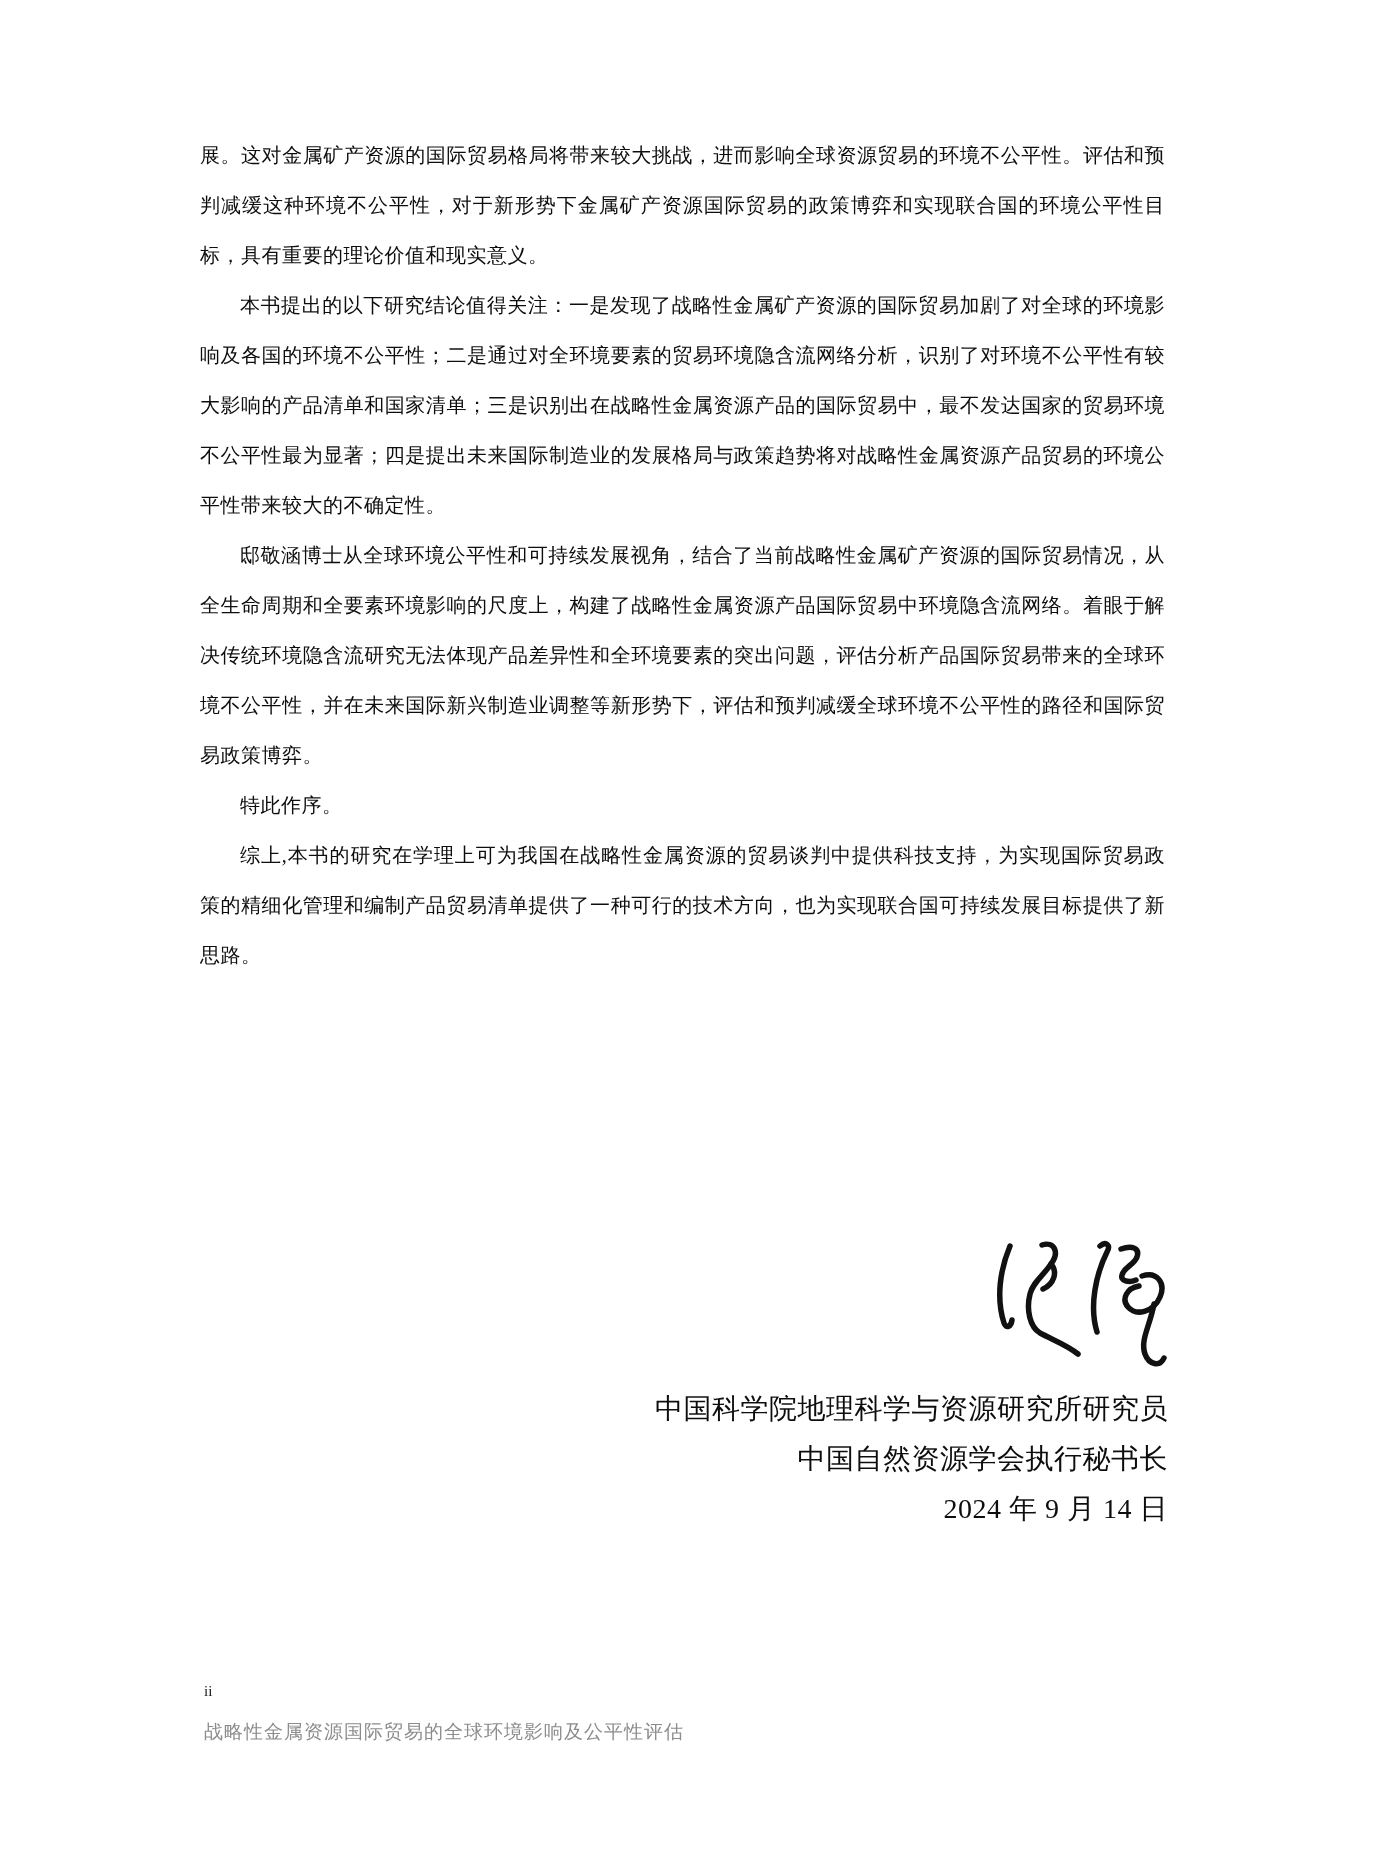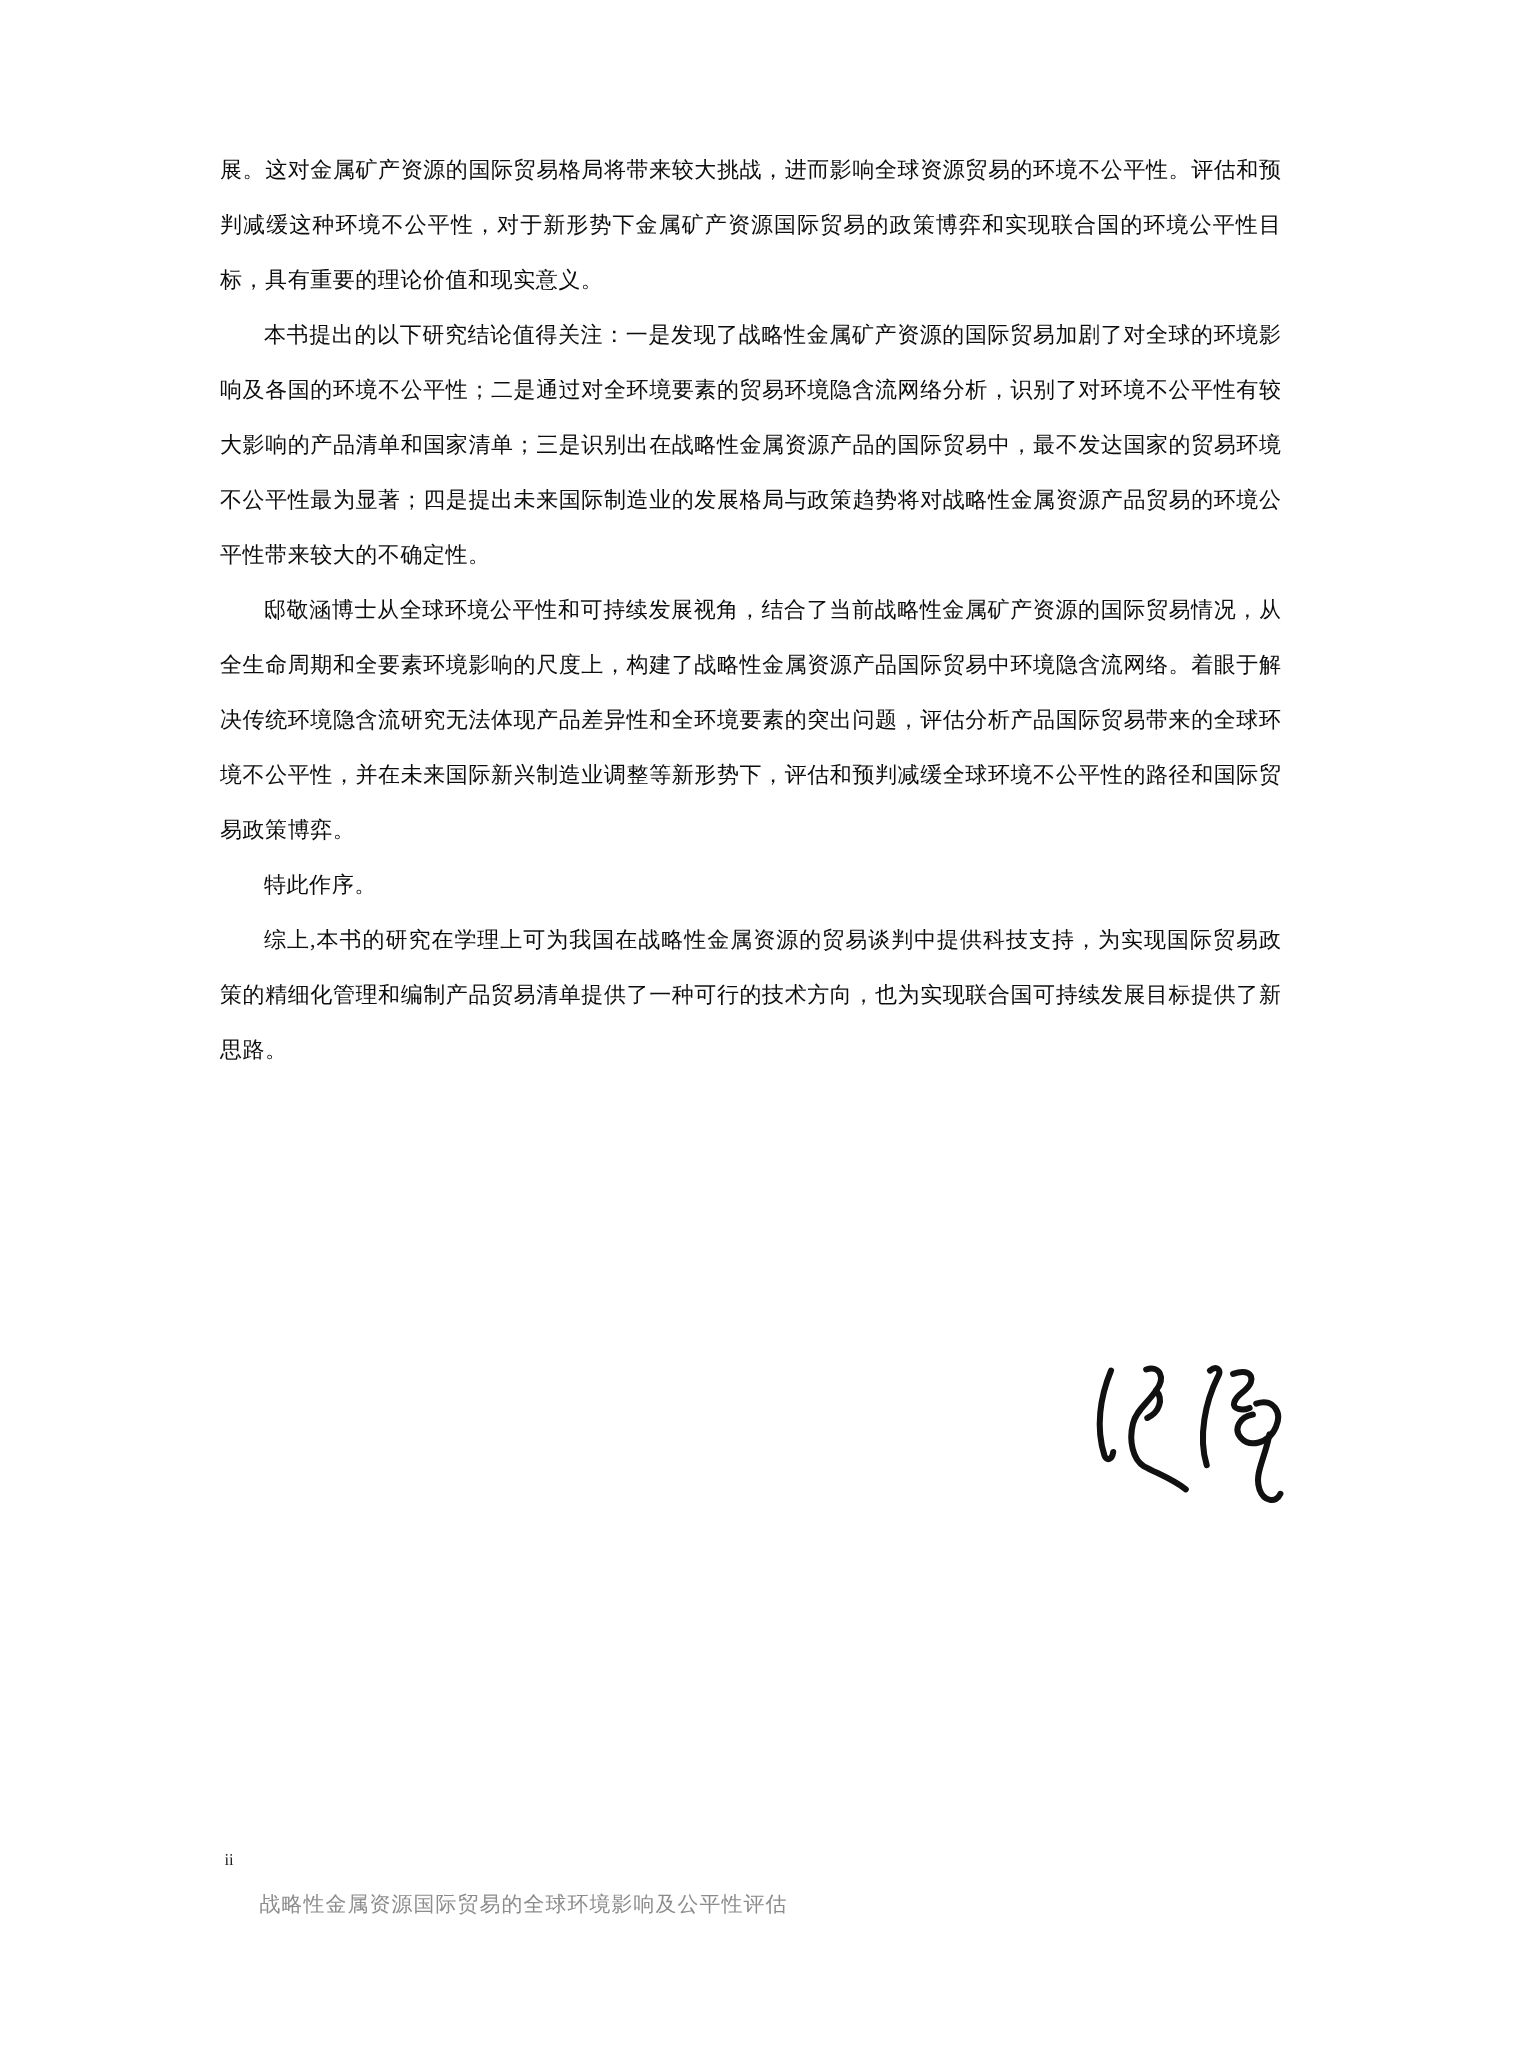--- a/index.html
+++ b/index.html
@@ -65,21 +65,20 @@
     line-height: 26px;
     color: #1a1a1a;
   }
   .footer-title {
     margin-top: 17px;
     font-family: "Liberation Sans", "DejaVu Sans", sans-serif;
     font-size: 19px;
     line-height: 22px;
     color: #8c8c8c;
     letter-spacing: 1px;
-    margin-left: 32px;
   }
 </style>
 </head>
 <body>
 
 <div class="page">
 
   <div class="body-text">
     <p class="para no-indent">展。这对金属矿产资源的国际贸易格局将带来较大挑战，进而影响全球资源贸易的环境不公平性。评估和预判减缓这种环境不公平性，对于新形势下金属矿产资源国际贸易的政策博弈和实现联合国的环境公平性目标，具有重要的理论价值和现实意义。</p>
     <p class="para">本书提出的以下研究结论值得关注：一是发现了战略性金属矿产资源的国际贸易加剧了对全球的环境影响及各国的环境不公平性；二是通过对全环境要素的贸易环境隐含流网络分析，识别了对环境不公平性有较大影响的产品清单和国家清单；三是识别出在战略性金属资源产品的国际贸易中，最不发达国家的贸易环境不公平性最为显著；四是提出未来国际制造业的发展格局与政策趋势将对战略性金属资源产品贸易的环境公平性带来较大的不确定性。</p>
@@ -101,19 +100,24 @@
 
         <path d="M128,13 C139,9 147,12 144,21 C141,29 131,31 129,39 C127,45 136,47 143,44"></path>
 
         <path d="M149,40 C164,35 173,47 167,61 C160,77 143,80 135,71 C128,63 134,52 146,50"></path>
 
         <path d="M161,68 C157,90 147,104 152,118 C156,129 167,131 171,122"></path>
       </g>
     </svg>
   </div>
 
+  <div class="attribution">
+    <div>中国科学院地理科学与资源研究所研究员</div>
+    <div>中国自然资源学会执行秘书长</div>
+    <div>2024 年 9 月 14 日</div>
+  </div>
 
   <div class="footer">
     <div class="page-num">ii</div>
     <div class="footer-title">战略性金属资源国际贸易的全球环境影响及公平性评估</div>
   </div>
 
 </div>
 
 </body></html>

